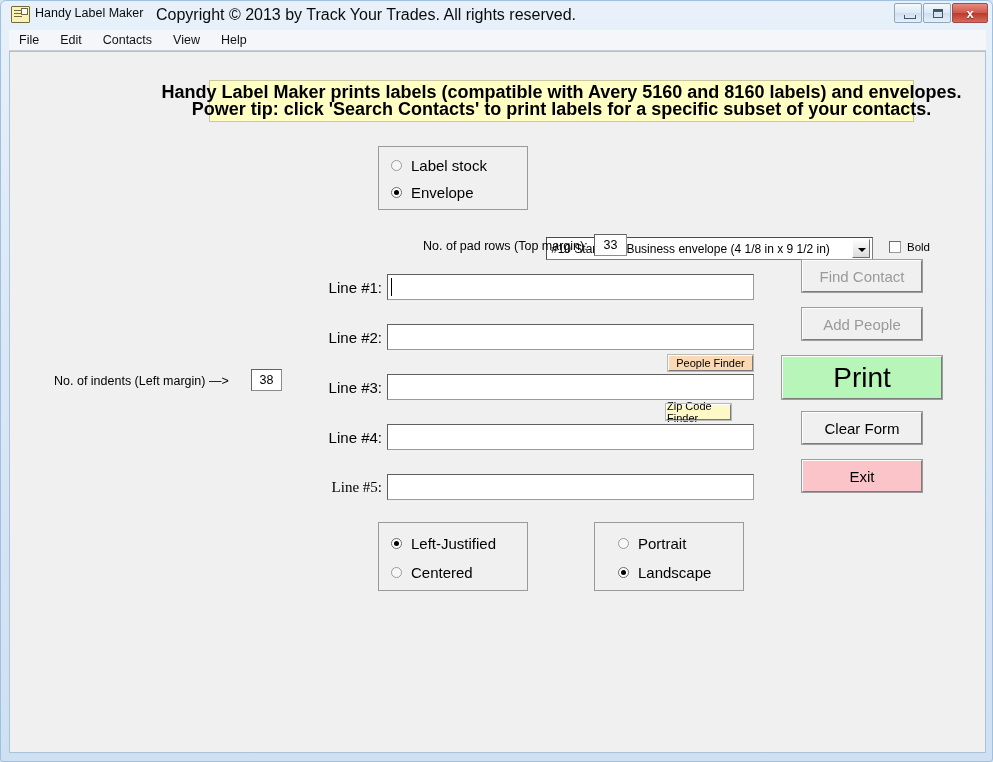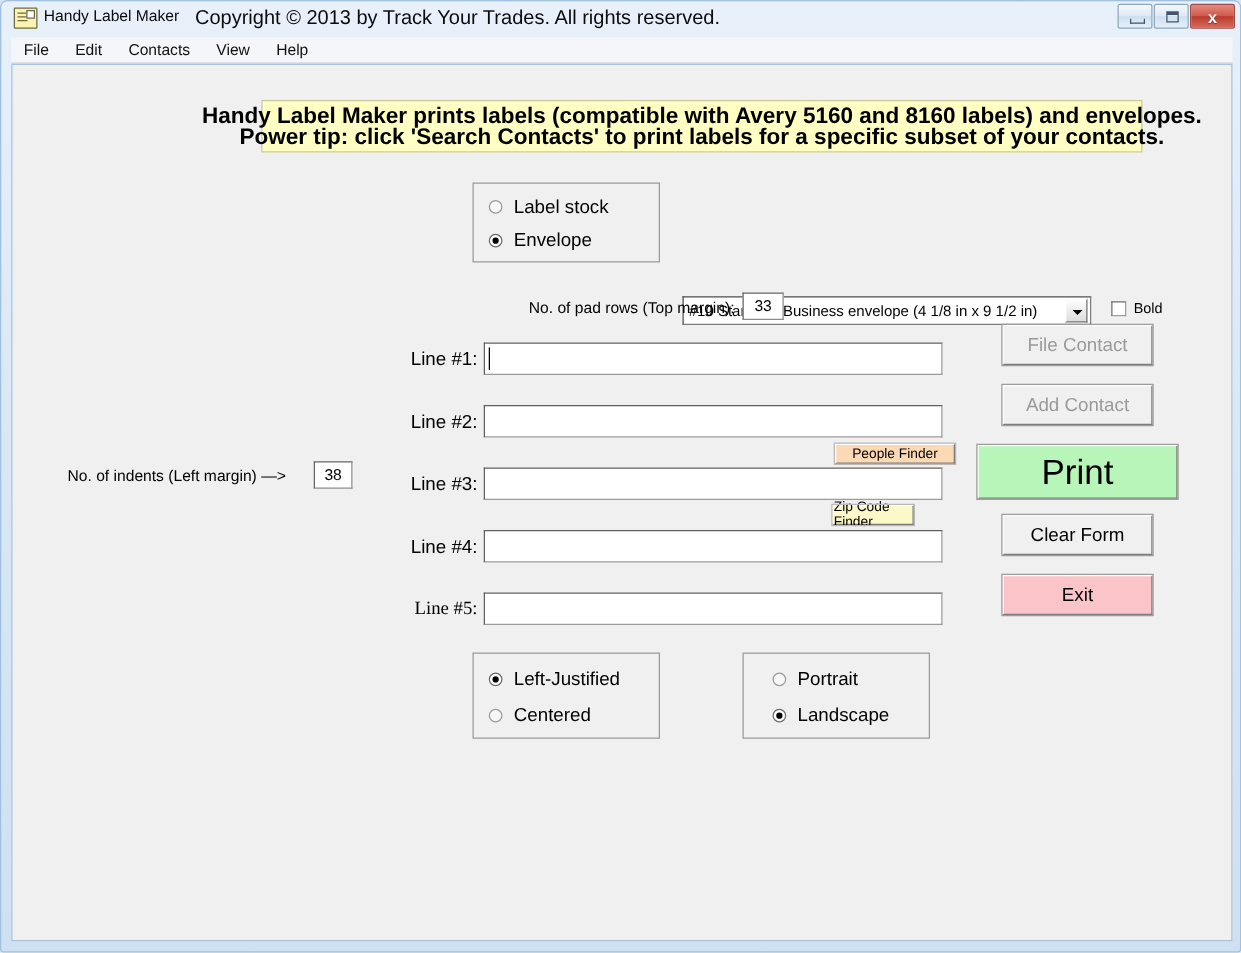--- a/index.html
+++ b/index.html
@@ -268,35 +268,35 @@
     <div class="numfield" style="left:241px;top:317px;width:31px;height:22px;">38</div>
 
     <div class="linelabel" style="left:305px;top:227px;width:67px;">Line #1:</div>
     <div class="linefield" style="top:222px;">
       <span class="caret"></span>
     </div>
 
     <div class="linelabel" style="left:305px;top:277px;width:67px;">Line #2:</div>
     <div class="linefield" style="top:272px;"></div>
 
-    <div class="finderbtn people" style="left:658px;top:303px;width:96px;">People Finder</div>
+    <div class="finderbtn people" style="left:658px;top:303px;width:85px;">People Finder</div>
 
     <div class="linelabel" style="left:305px;top:327px;width:67px;">Line #3:</div>
     <div class="linefield" style="top:322px;"></div>
 
     <div class="finderbtn zip" style="left:656px;top:352px;width:65px;">Zip Code Finder</div>
 
     <div class="linelabel" style="left:305px;top:377px;width:67px;">Line #4:</div>
     <div class="linefield" style="top:372px;"></div>
 
     <div class="linelabel" style="left:305px;top:427px;width:67px;font-family:Liberation Serif, serif;">Line #5:</div>
     <div class="linefield" style="top:422px;"></div>
 
-    <div class="btn disabled" style="left:792px;top:208px;width:120px;height:32px;">File Contact</div>
-    <div class="btn disabled" style="left:792px;top:256px;width:120px;height:32px;">Add Contact</div>
+    <div class="btn disabled" style="left:792px;top:208px;width:120px;height:32px;">Find Contact</div>
+    <div class="btn disabled" style="left:792px;top:256px;width:120px;height:32px;">Add People</div>
     <div class="btn print" style="left:772px;top:304px;width:160px;height:43px;">Print</div>
     <div class="btn" style="left:792px;top:360px;width:120px;height:32px;">Clear Form</div>
     <div class="btn exit" style="left:792px;top:408px;width:120px;height:32px;">Exit</div>
 
     <div class="groupbox" style="left:368px;top:470px;width:150px;height:69px;">
       <div class="radio-row" style="left:12px;top:12px;">
         <span class="radio on"></span>
         <span class="radio-label">Left-Justified</span>
       </div>
       <div class="radio-row" style="left:12px;top:41px;">

